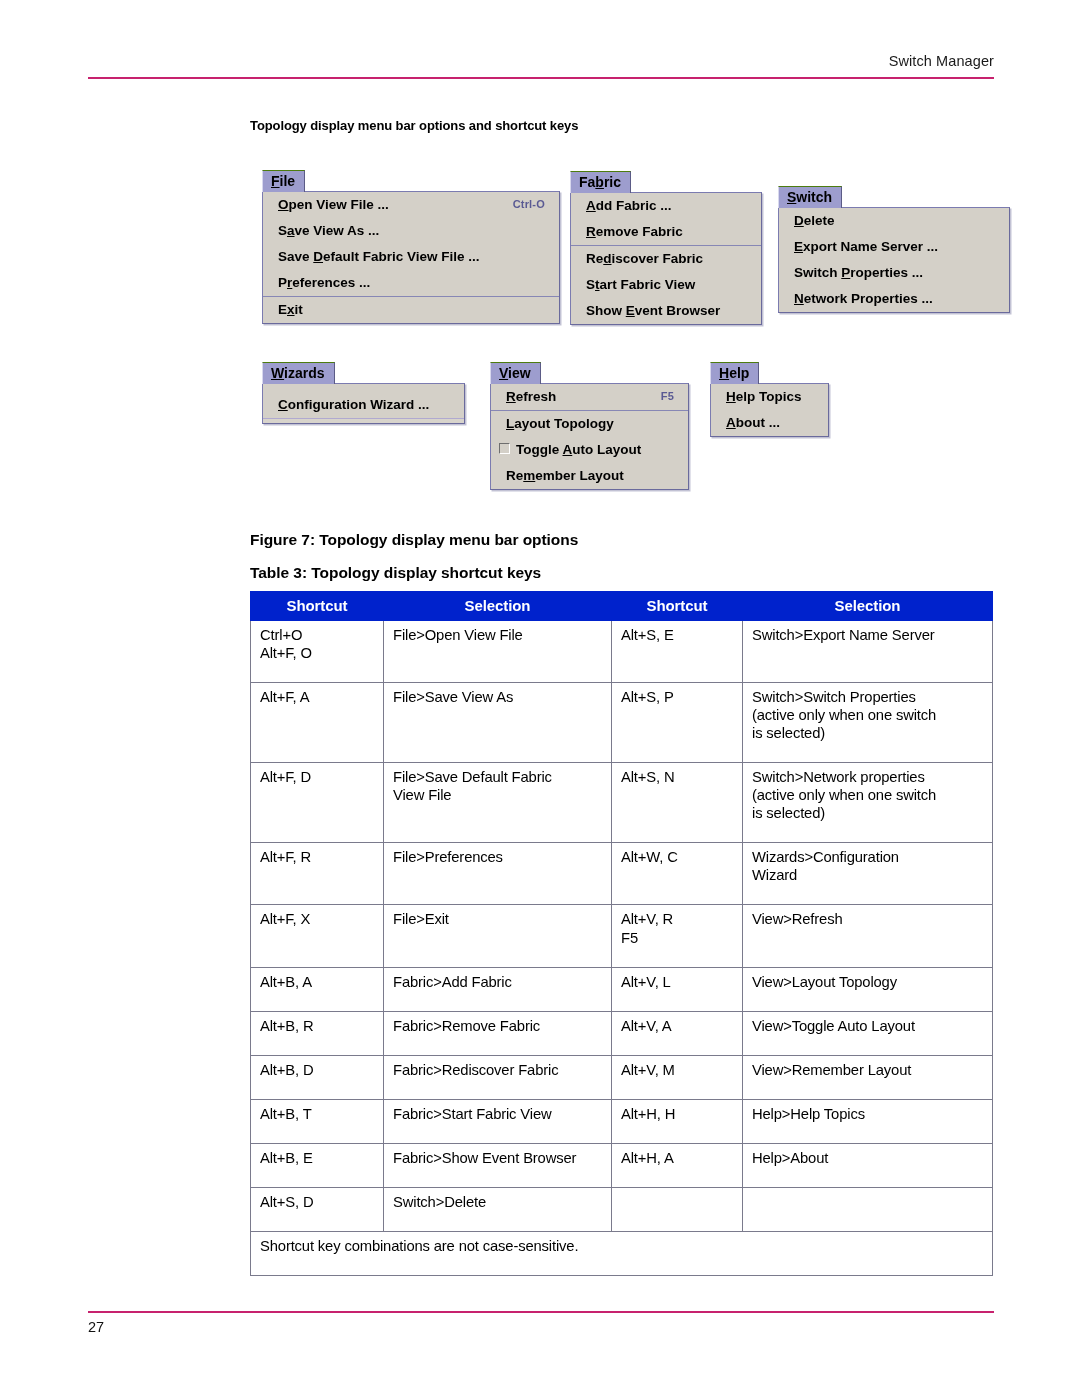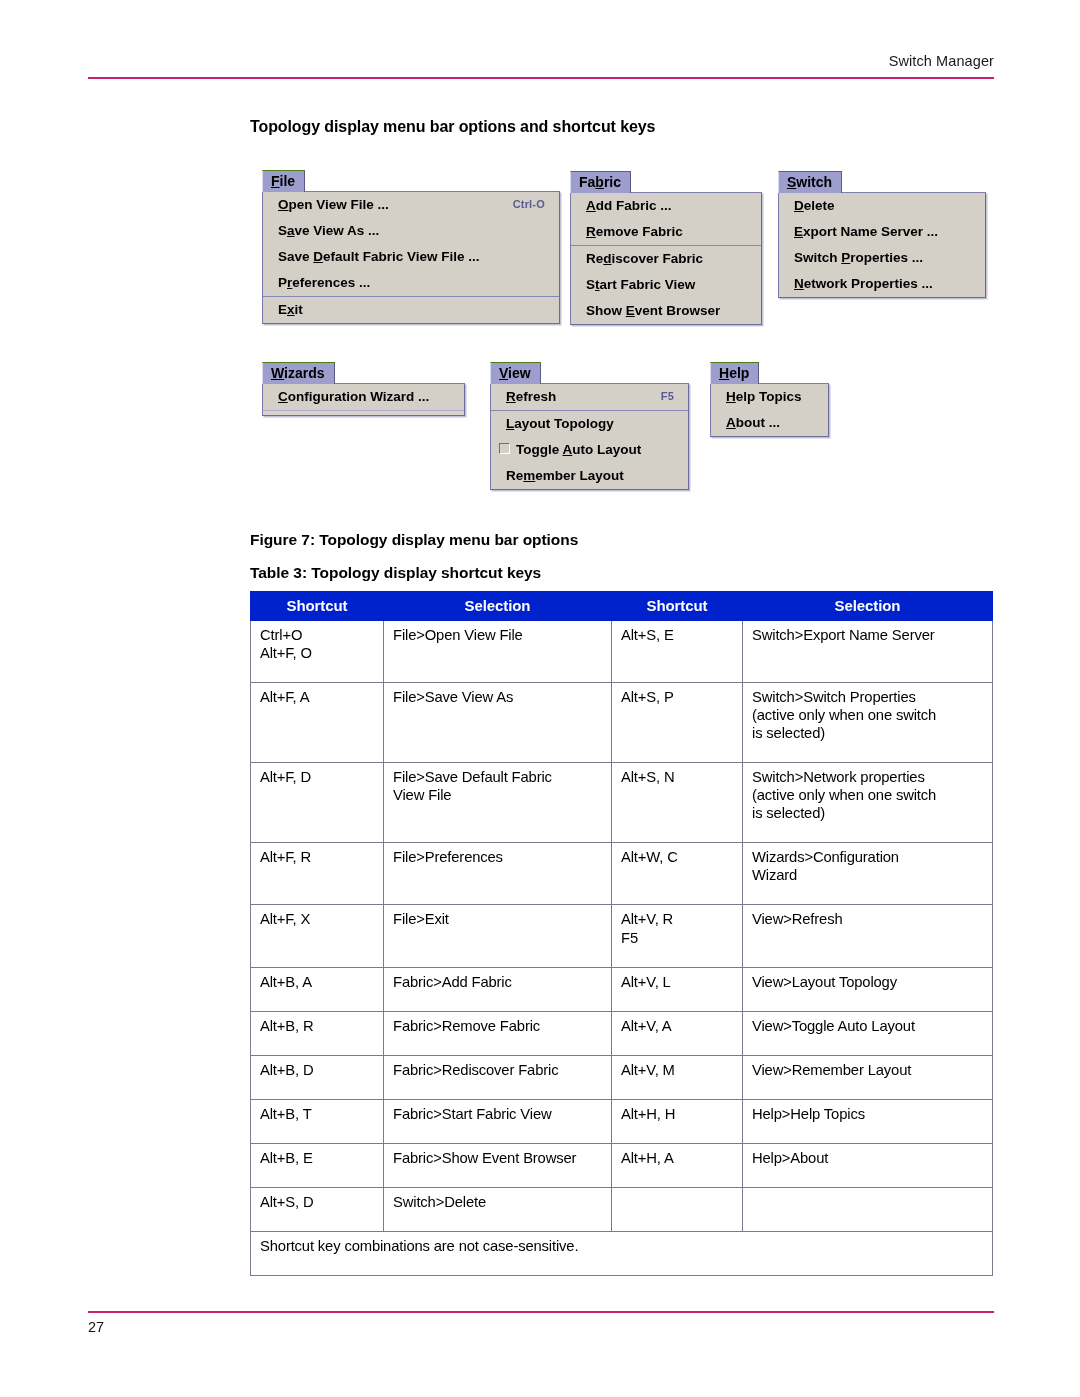--- a/index.html
+++ b/index.html
@@ -35,21 +35,21 @@
     border-bottom: 2.2px solid #c7226e;
     width: 100%;
     margin-top: 2px;
   }
 
   
   #section-heading {
     position: absolute;
     left: 250px;
     top: 118px;
-    font-size: 16px;
+    font-size: 13px;
     font-weight: bold;
     letter-spacing: -0.1px;
     color: #000;
   }
 
   
   .menu {
     position: absolute;
   }
   .menu-title {
@@ -253,21 +253,21 @@
               <span class="lbl">S<u>t</u>art Fabric View</span>
             </span>
           </div>
           <div class="mi">
             <span style="display: inline-flex; align-items: center;">
               <span class="lbl">Show <u>E</u>vent Browser</span>
             </span>
           </div>
         </div>
       </div></div>
-  <div class="menu" id="menu-switch" style="left:778px; top:171px; width:208px;"><div class="menu-title"><u>S</u>witch</div><div class="menu-body">
+  <div class="menu" id="menu-switch" style="left:778px; top:186px; width:232px;"><div class="menu-title"><u>S</u>witch</div><div class="menu-body">
         <div class="grp">
           <div class="mi">
             <span style="display: inline-flex; align-items: center;">
               <span class="lbl"><u>D</u>elete</span>
             </span>
           </div>
           <div class="mi">
             <span style="display: inline-flex; align-items: center;">
               <span class="lbl"><u>E</u>xport Name Server ...</span>
             </span>
@@ -280,21 +280,21 @@
           <div class="mi">
             <span style="display: inline-flex; align-items: center;">
               <span class="lbl"><u>N</u>etwork Properties ...</span>
             </span>
           </div>
         </div>
       </div></div>
   <div class="menu" id="menu-wizards" style="left:262px; top:362px; width:203px;"><div class="menu-title"><u>W</u>izards</div><div class="menu-body">
         <div class="grp">
           <div class="mi">
-            <span style="display: inline-flex; align-items: center;">
+            <span style="display: inline-flex; align-items: center; margin-top: 8px;">
               <span class="lbl"><u>C</u>onfiguration Wizard ...</span>
             </span>
           </div>
         </div>
         <div class="wiz-foot"></div>
       </div></div>
   <div class="menu" id="menu-view" style="left:490px; top:362px; width:199px;"><div class="menu-title"><u>V</u>iew</div><div class="menu-body">
         <div class="grp">
           <div class="mi">
             <span style="display: inline-flex; align-items: center;">

